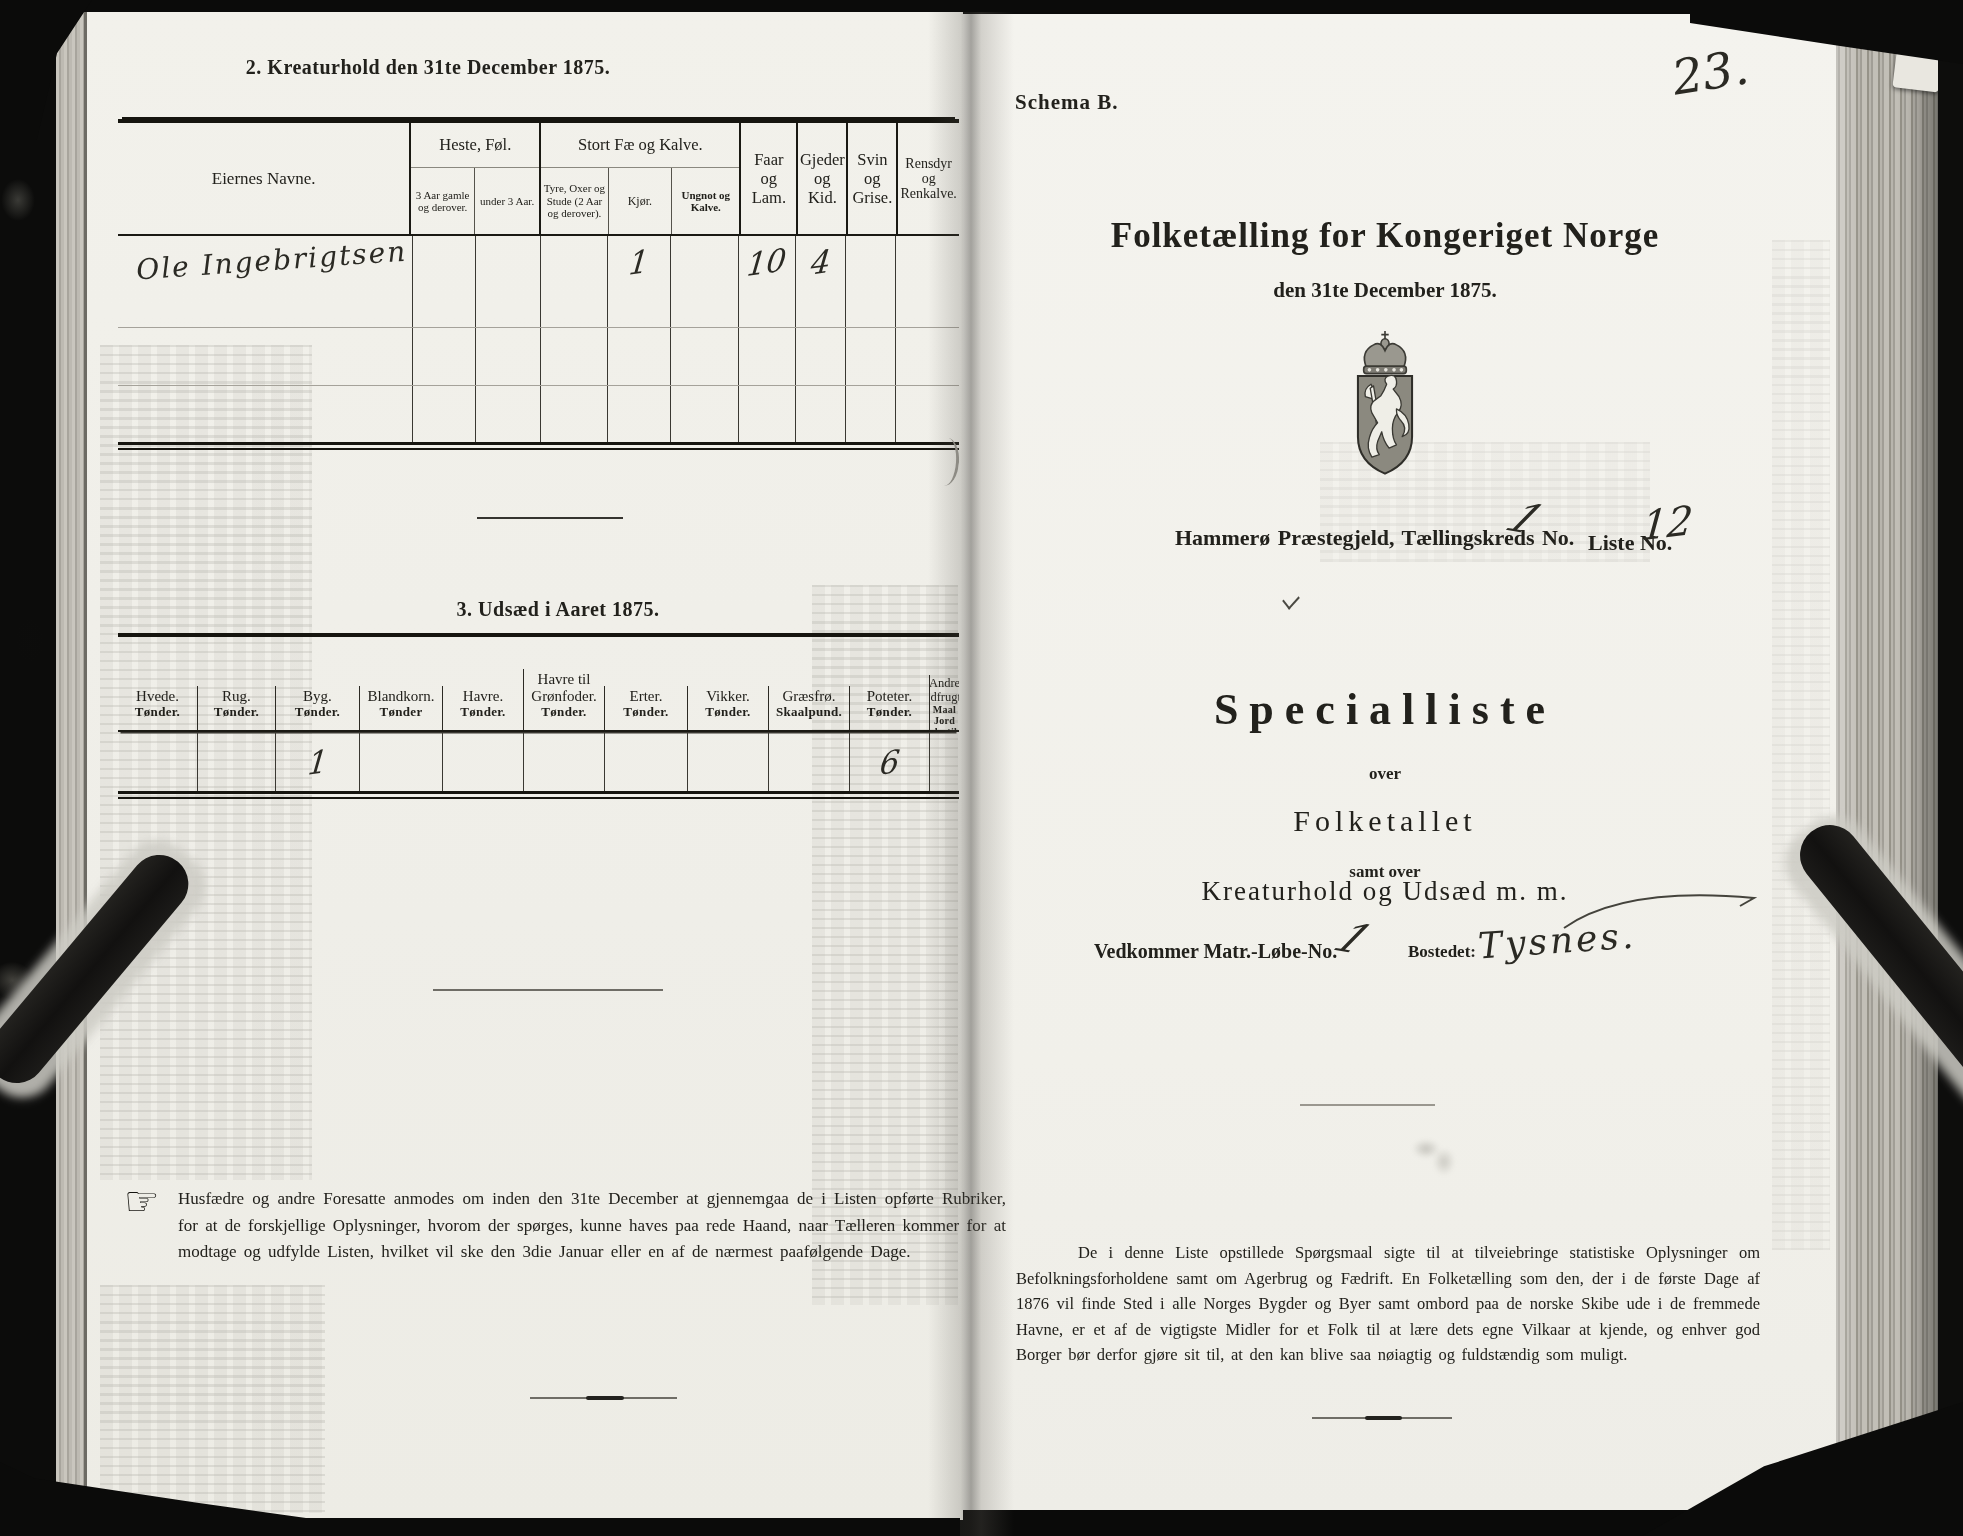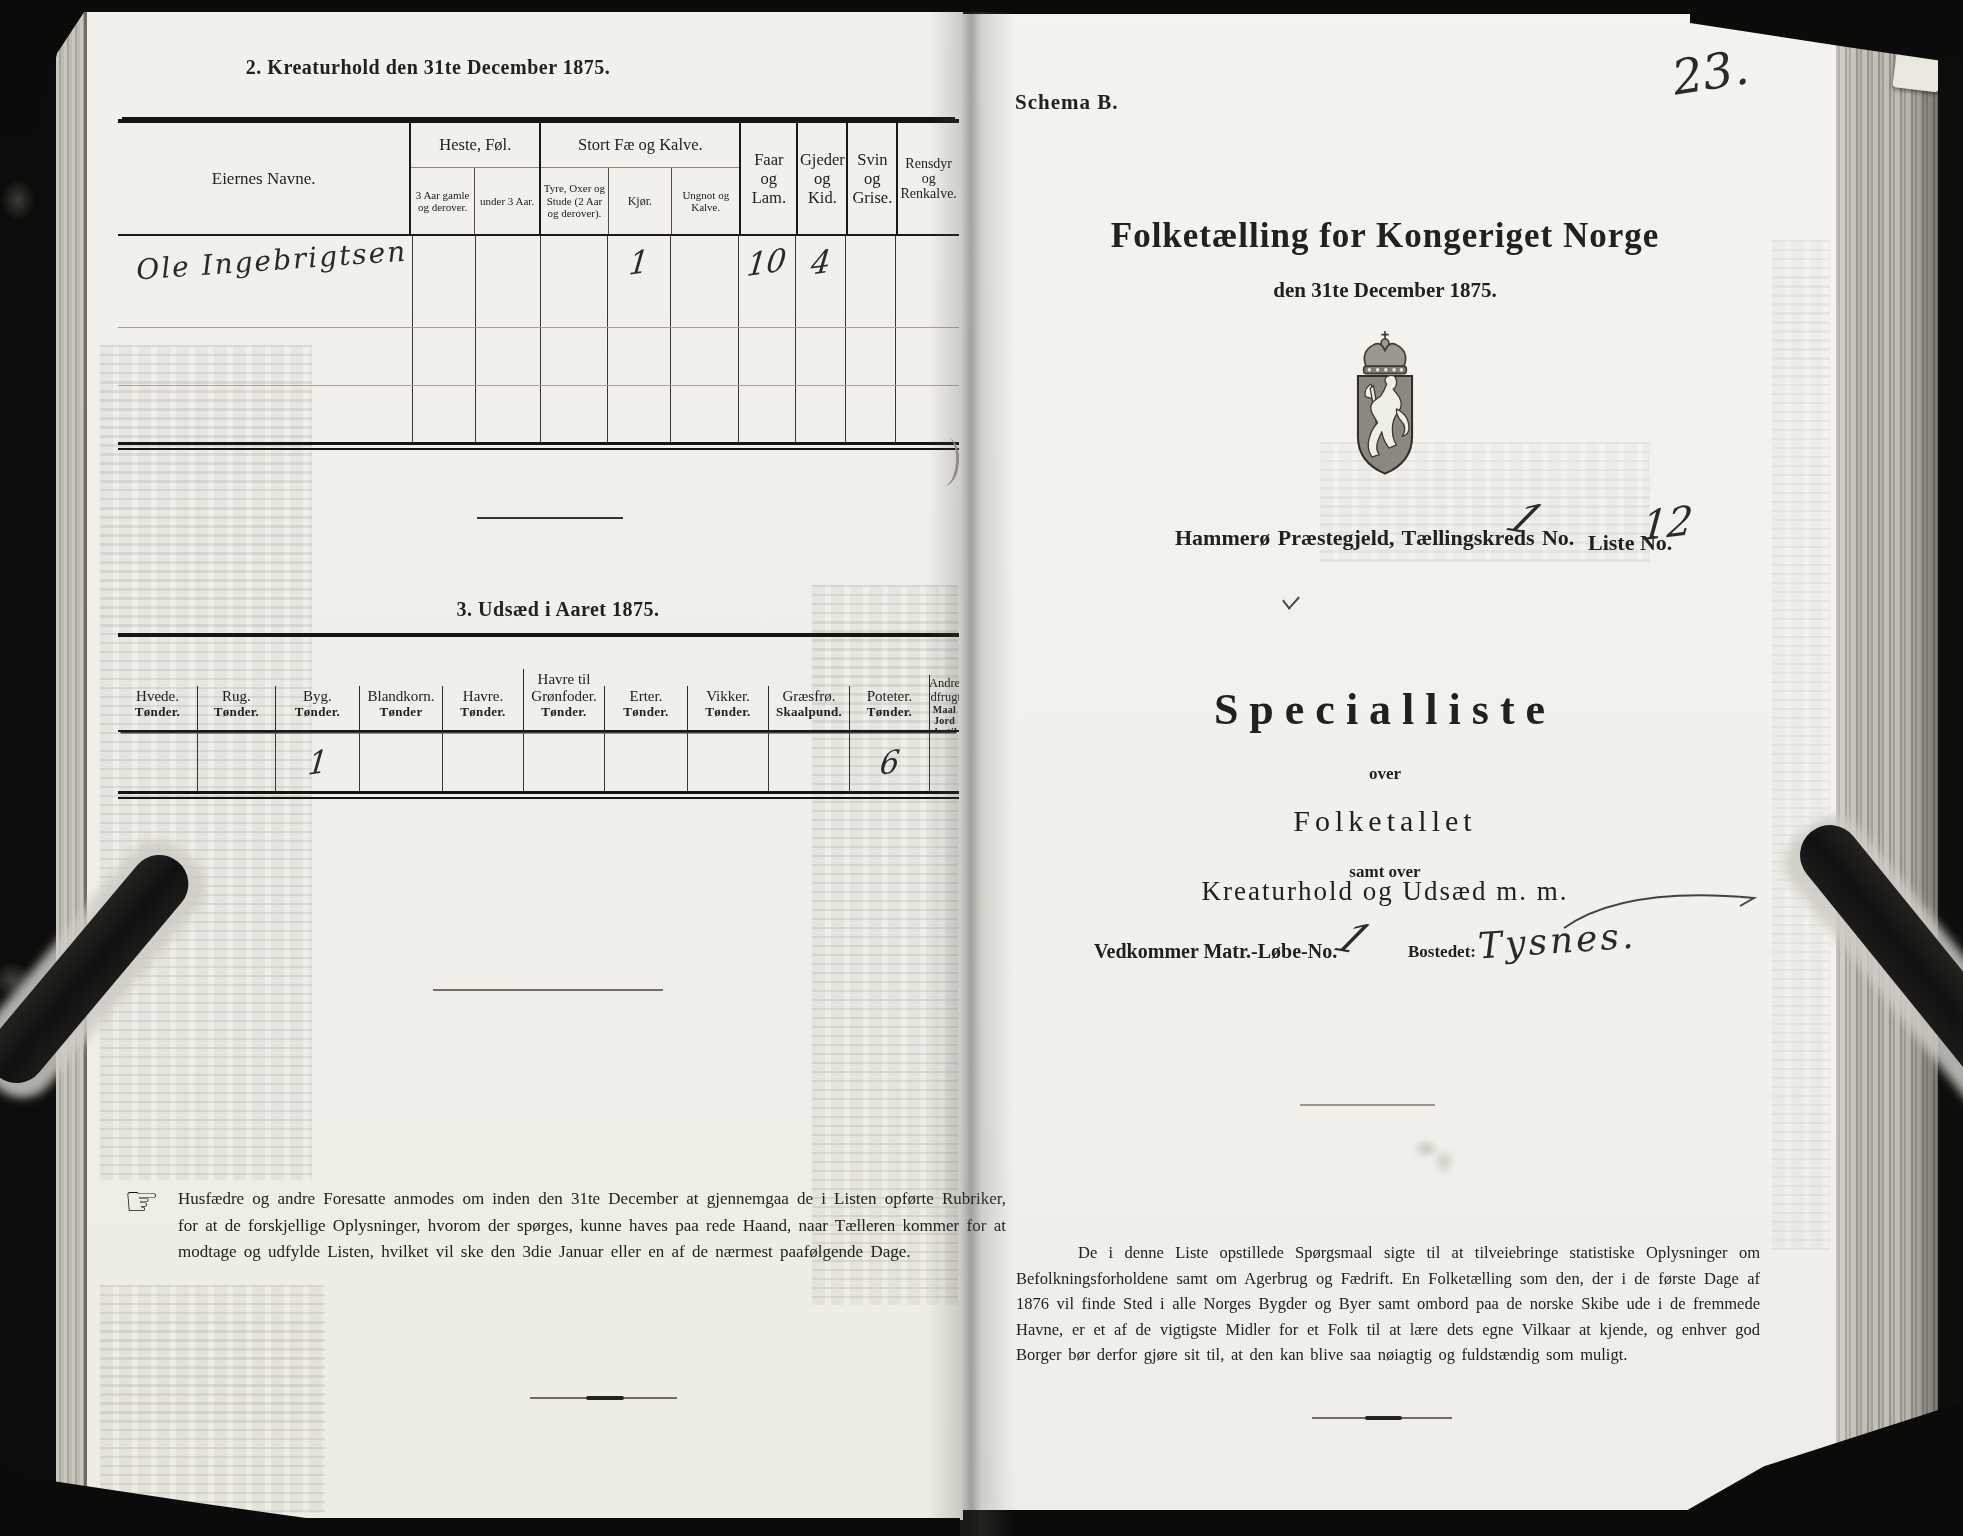--- a/index.html
+++ b/index.html
@@ -157,21 +157,21 @@
         <div class="subs">
           <div class="sub first" style="width:63px;">3 Aar gamle og derover.</div>
           <div class="sub" style="width:65px;">under 3 Aar.</div>
         </div>
       </div>
       <div class="grp" style="width:198px;">
         <div class="glabel">Stort Fæ og Kalve.</div>
         <div class="subs">
           <div class="sub first" style="width:67px;">Tyre, Oxer og Stude (2 Aar og derover).</div>
           <div class="sub" style="width:63px;font-size:12px;">Kjør.</div>
-          <div class="sub" style="width:68px;">Ungnot og Kalve.</div>
+          <div class="sub" style="width:68px;font-weight:bold;">Ungnot og Kalve.</div>
         </div>
       </div>
       <div class="hcell single" style="width:57px;">Faar og Lam.</div>
       <div class="hcell single" style="width:50px;">Gjeder og Kid.</div>
       <div class="hcell single" style="width:50px;">Svin og Grise.</div>
       <div class="hcell single cut" style="width:63px;">Rensdyr og Renkalve.</div>
     </div>
     <div class="brow" style="height:91px;">
       <div class="cell first" style="width:294px;">
         <span class="hw hwName">Ole Ingebrigtsen</span>

